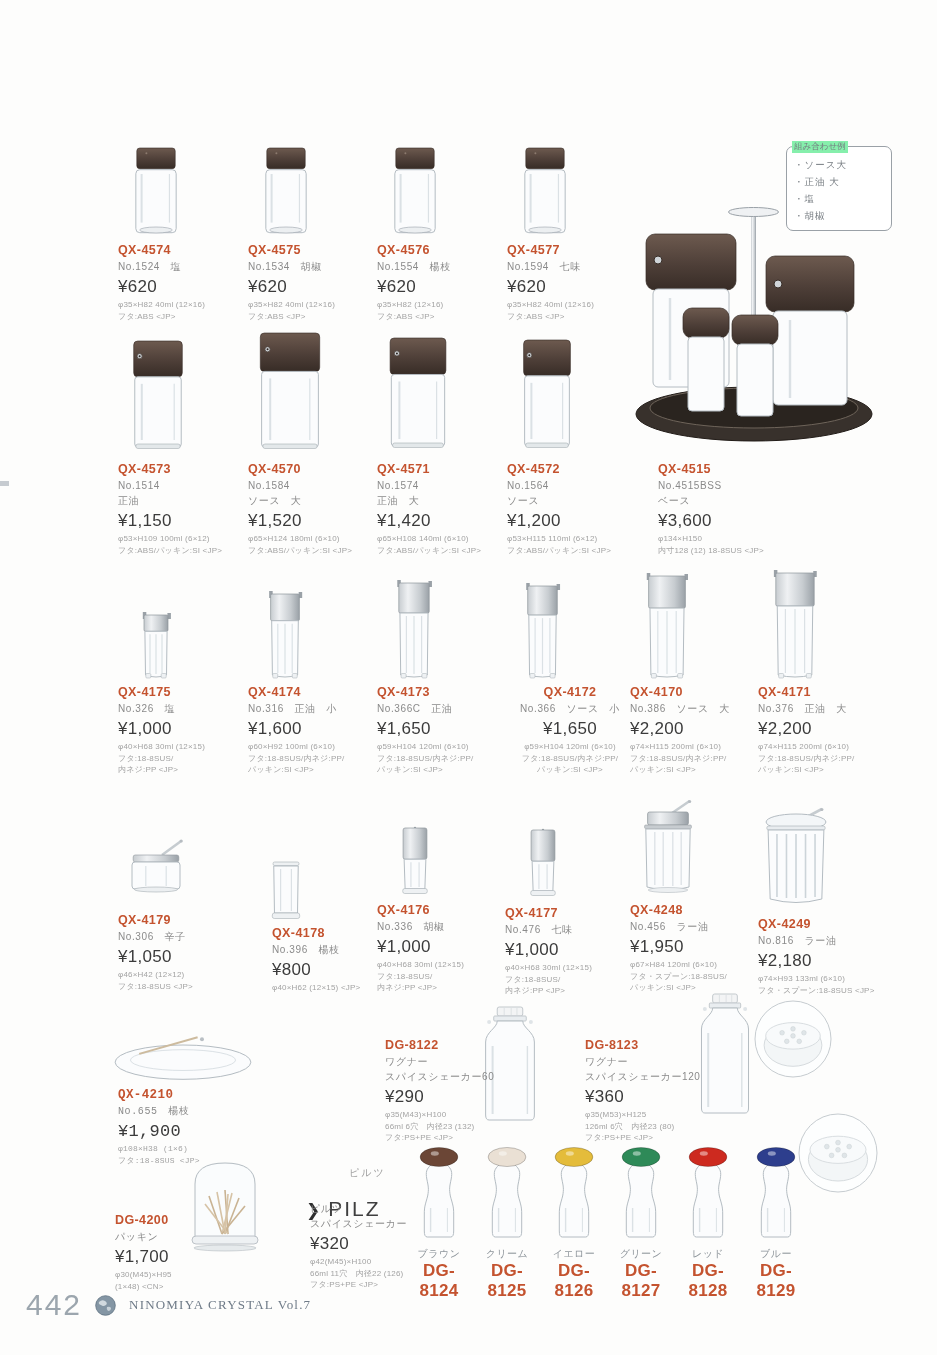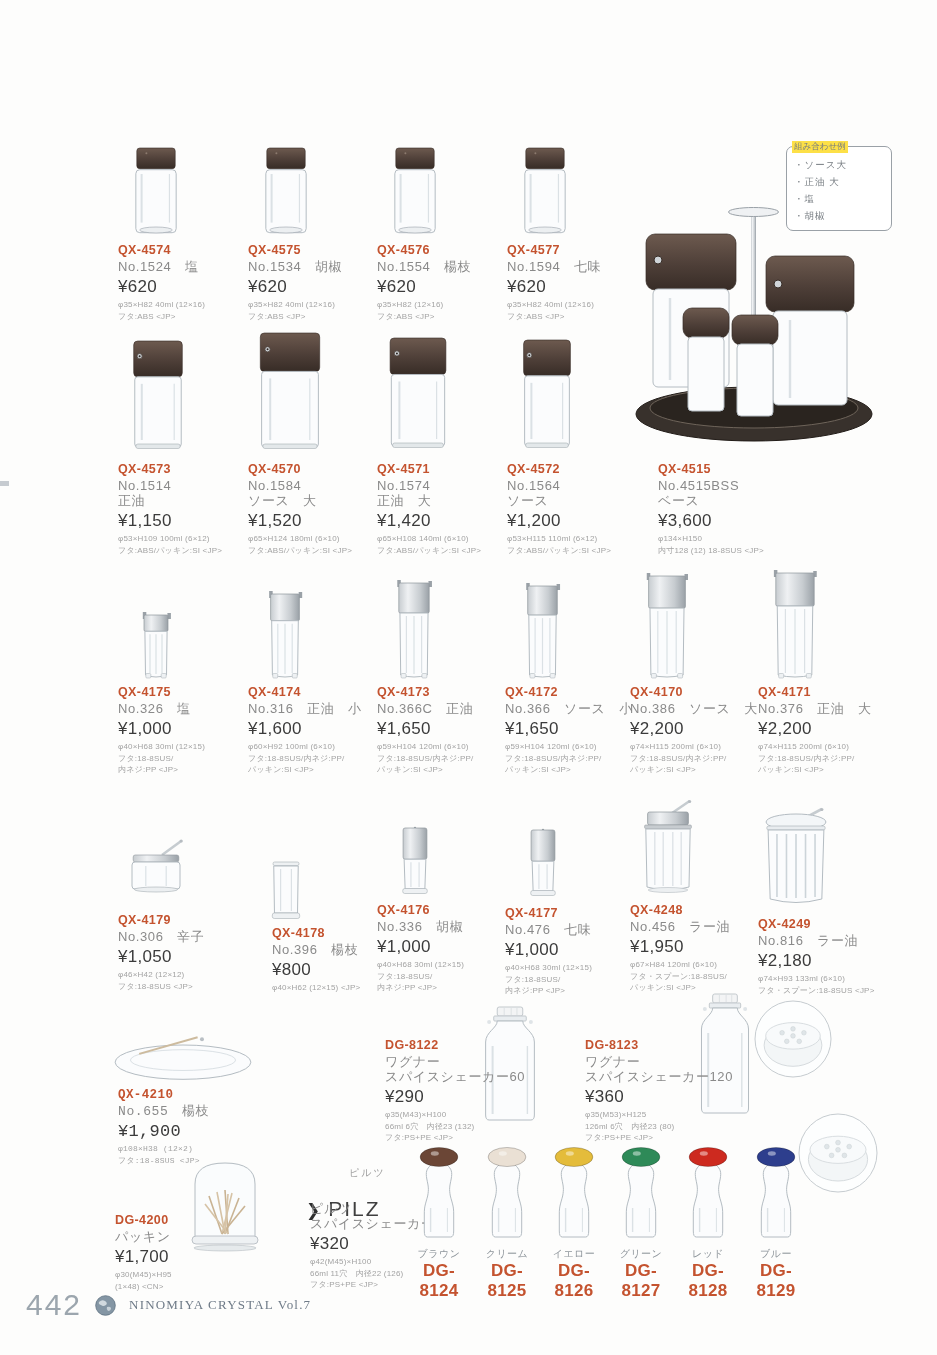--- a/index.html
+++ b/index.html
@@ -2,26 +2,26 @@
 <html style="--accent: #c4532f;"><head>
 <meta charset="utf-8">
 <style>
   html,body{margin:0;padding:0;background:#e8e8e8}
   .page{position:relative;width:937px;height:1355px;margin:0 auto;background:#fdfdfc;overflow:hidden;
         font-family:"Liberation Sans","DejaVu Sans",sans-serif;}
   .pimg{position:absolute}
   .pimg svg{display:block}
   .ptext{position:absolute;width:130px}
   .pcode{font-size:12.5px;font-weight:600;letter-spacing:.4px;color:var(--accent);margin-bottom:2px}
-  .pline{font-size:13px;color:#8a8a8a;letter-spacing:.6px;line-height:15px;white-space:pre-wrap}
+  .pline{font-size:10px;color:#8a8a8a;letter-spacing:.6px;line-height:15px;white-space:pre-wrap}
   .pprice{font-size:17px;font-weight:500;color:#3b3b3b;letter-spacing:.3px;margin:3px 0 2px}
   .pspec{font-size:8px;color:#a3a3a3;letter-spacing:.2px;line-height:11.5px;white-space:pre-wrap}
   .combo{position:absolute;left:786px;top:146px;width:90px;border:1px solid #9aa1a7;border-radius:7px;
          background:#fff;padding:9px 7px 6px}
-  .combo-title{position:absolute;top:-6px;left:5px;background:#fde047;padding:0 2px;font-size:8.5px;color:#757b80}
+  .combo-title{position:absolute;top:-6px;left:5px;background:#86efac;padding:0 2px;font-size:8.5px;color:#757b80}
   .combo-item{font-size:9.5px;color:#757b80;line-height:17px;letter-spacing:1px;white-space:pre}
   .pilz-head{position:absolute;left:306px;top:1197px;font-size:21px;color:#3f3f3f;letter-spacing:2px;font-weight:500}
   .pilz-chev{font-size:17px;margin-right:6px;color:#2e2e2e}
   .pilz-sub{position:absolute;left:349px;top:1166px;font-size:10px;color:#9a9a9a;letter-spacing:2px}
   .pilz-desc{position:absolute;left:310px;top:1201px;width:160px}
   .pvar{position:absolute;width:60px;text-align:center}
   .pvar svg{display:inline-block}
   .pvname{font-size:10px;color:#8e959b;margin-top:3px;letter-spacing:.5px}
   .pvcode{font-size:17px;color:var(--accent);font-weight:600;letter-spacing:.3px}
   .footer{position:absolute;left:26px;top:1288px;display:flex;align-items:center;gap:13px}
@@ -392,21 +392,21 @@
           <rect x="32.56" y="1" width="3.5" height="6" fill="#9aa1a7"></rect>
           <rect x="3.7" y="3" width="29.6" height="29.099999999999998" rx="1.5" fill="url(#gr14)" stroke="#8e959b" stroke-width=".7"></rect>
           <path d="M4.8100000000000005 32.099999999999994 H32.19 L31.45 92 Q18.5 96 5.55 92 Z" fill="#fbfcfd" stroke="#b4bcc2"></path>
           <line x1="11.1" y1="35.099999999999994" x2="11.1" y2="90" stroke="#dbe1e5" stroke-width="1.2"></line>
           <line x1="18.5" y1="35.099999999999994" x2="18.5" y2="91" stroke="#dbe1e5" stroke-width="1.2"></line>
           <line x1="25.9" y1="35.099999999999994" x2="25.9" y2="90" stroke="#dbe1e5" stroke-width="1.2"></line>
           <rect x="5.92" y="90.5" width="5" height="4.5" rx="1" fill="#eef1f3" stroke="#a6aeb4" stroke-width=".5"></rect>
           <rect x="26.08" y="90.5" width="5" height="4.5" rx="1" fill="#eef1f3" stroke="#a6aeb4" stroke-width=".5"></rect>
         </svg>
       </div>
-      <div class="ptext" style="left: 505px; top: 685px; width: 130px;">
+      <div class="ptext" style="left: 505px; top: 685px; width: 130px; text-align: center;">
         <div class="pcode">QX-4172</div>
         <div class="pline">No.366　ソース　小</div>
         <div class="pprice">¥1,650</div>
         <div class="pspec">φ59×H104 120ml (6×10)</div>
         <div class="pspec">フタ:18-8SUS/内ネジ:PP/</div>
         <div class="pspec">パッキン:SI &lt;JP&gt;</div>
       </div>
       <div class="pimg" style="left: 644px; top: 573px; width: 46px; height: 107px;">
         <svg width="46" height="107" viewBox="0 0 46 107">
           <defs>
@@ -614,21 +614,21 @@
           <ellipse cx="73" cy="30.159999999999997" rx="67.89" ry="17.16" fill="#fbfcfd" stroke="#b4bcc2"></ellipse>
           <ellipse cx="73" cy="28.080000000000002" rx="52.559999999999995" ry="10.4" fill="none" stroke="#dbe1e5"></ellipse>
           <line x1="29.200000000000003" y1="21.84" x2="87.6" y2="5.2" stroke="#cdbb9e" stroke-width="2"></line>
           <circle cx="91.98" cy="7.280000000000001" r="2" fill="#b9bfc4"></circle>
         </svg>
       </div>
       <div class="ptext" style="left: 118px; top: 1088px; width: 130px; font-family: Liberation Mono, monospace;">
         <div class="pcode">QX-4210</div>
         <div class="pline">No.655　楊枝</div>
         <div class="pprice">¥1,900</div>
-        <div class="pspec">φ108×H38 (12×2)</div>
+        <div class="pspec">φ108×H38 (1×6)</div>
         <div class="pspec">フタ:18-8SUS &lt;JP&gt;</div>
       </div>
       <div class="pimg" style="left: 481px; top: 1006px; width: 58px; height: 116px;">
         <svg width="58" height="116" viewBox="0 0 58 116">
           <rect x="16.240000000000002" y="1" width="25.52" height="9" rx="2" fill="#f3f4f5" stroke="#c3c9cd"></rect>
           <line x1="23.200000000000003" y1="2" x2="23.200000000000003" y2="9" stroke="#d8dde0" stroke-width="0.8"></line>
           <line x1="30.16" y1="2" x2="30.16" y2="9" stroke="#d8dde0" stroke-width="0.8"></line>
           <line x1="35.96" y1="2" x2="35.96" y2="9" stroke="#d8dde0" stroke-width="0.8"></line>
           <rect x="12.76" y="10" width="32.480000000000004" height="5" rx="1" fill="#e9edf0" stroke="#c3c9cd"></rect>
           <circle cx="8.120000000000001" cy="16" r="2" fill="#dfe4e7"></circle>

